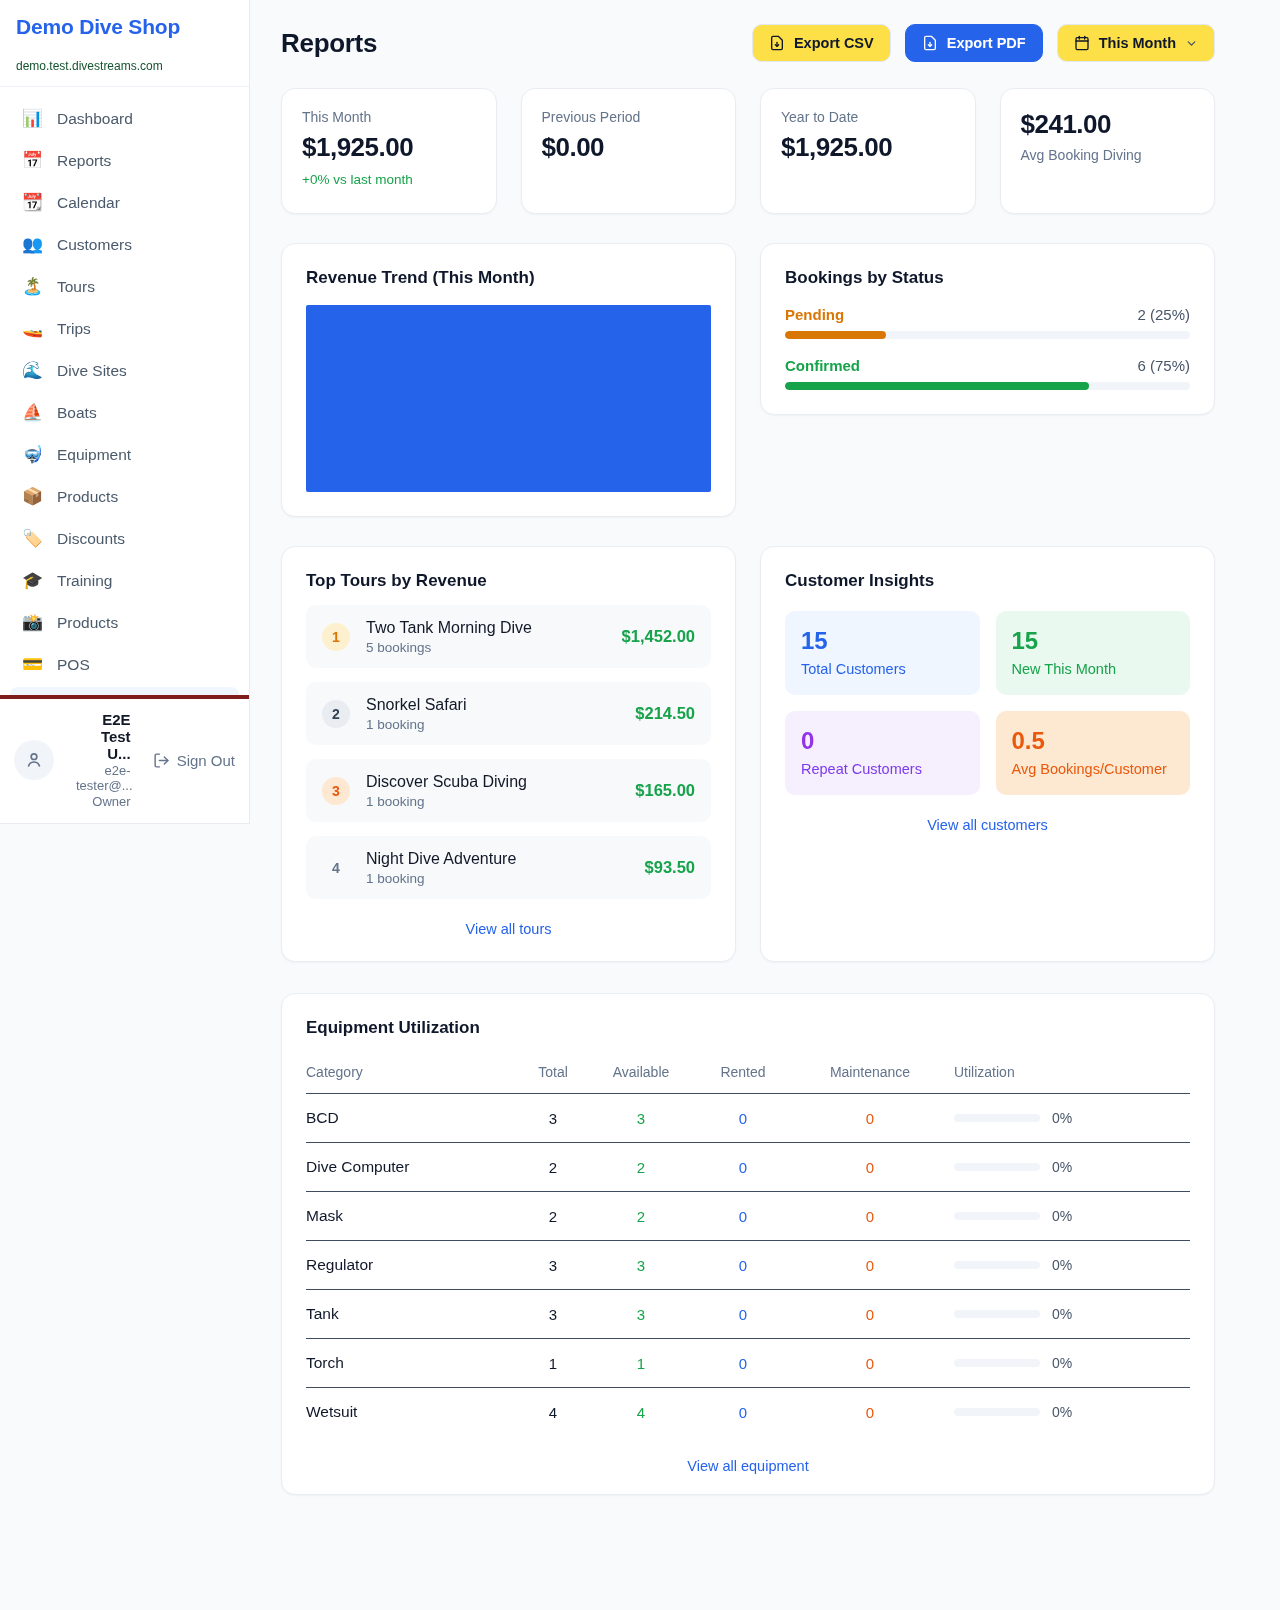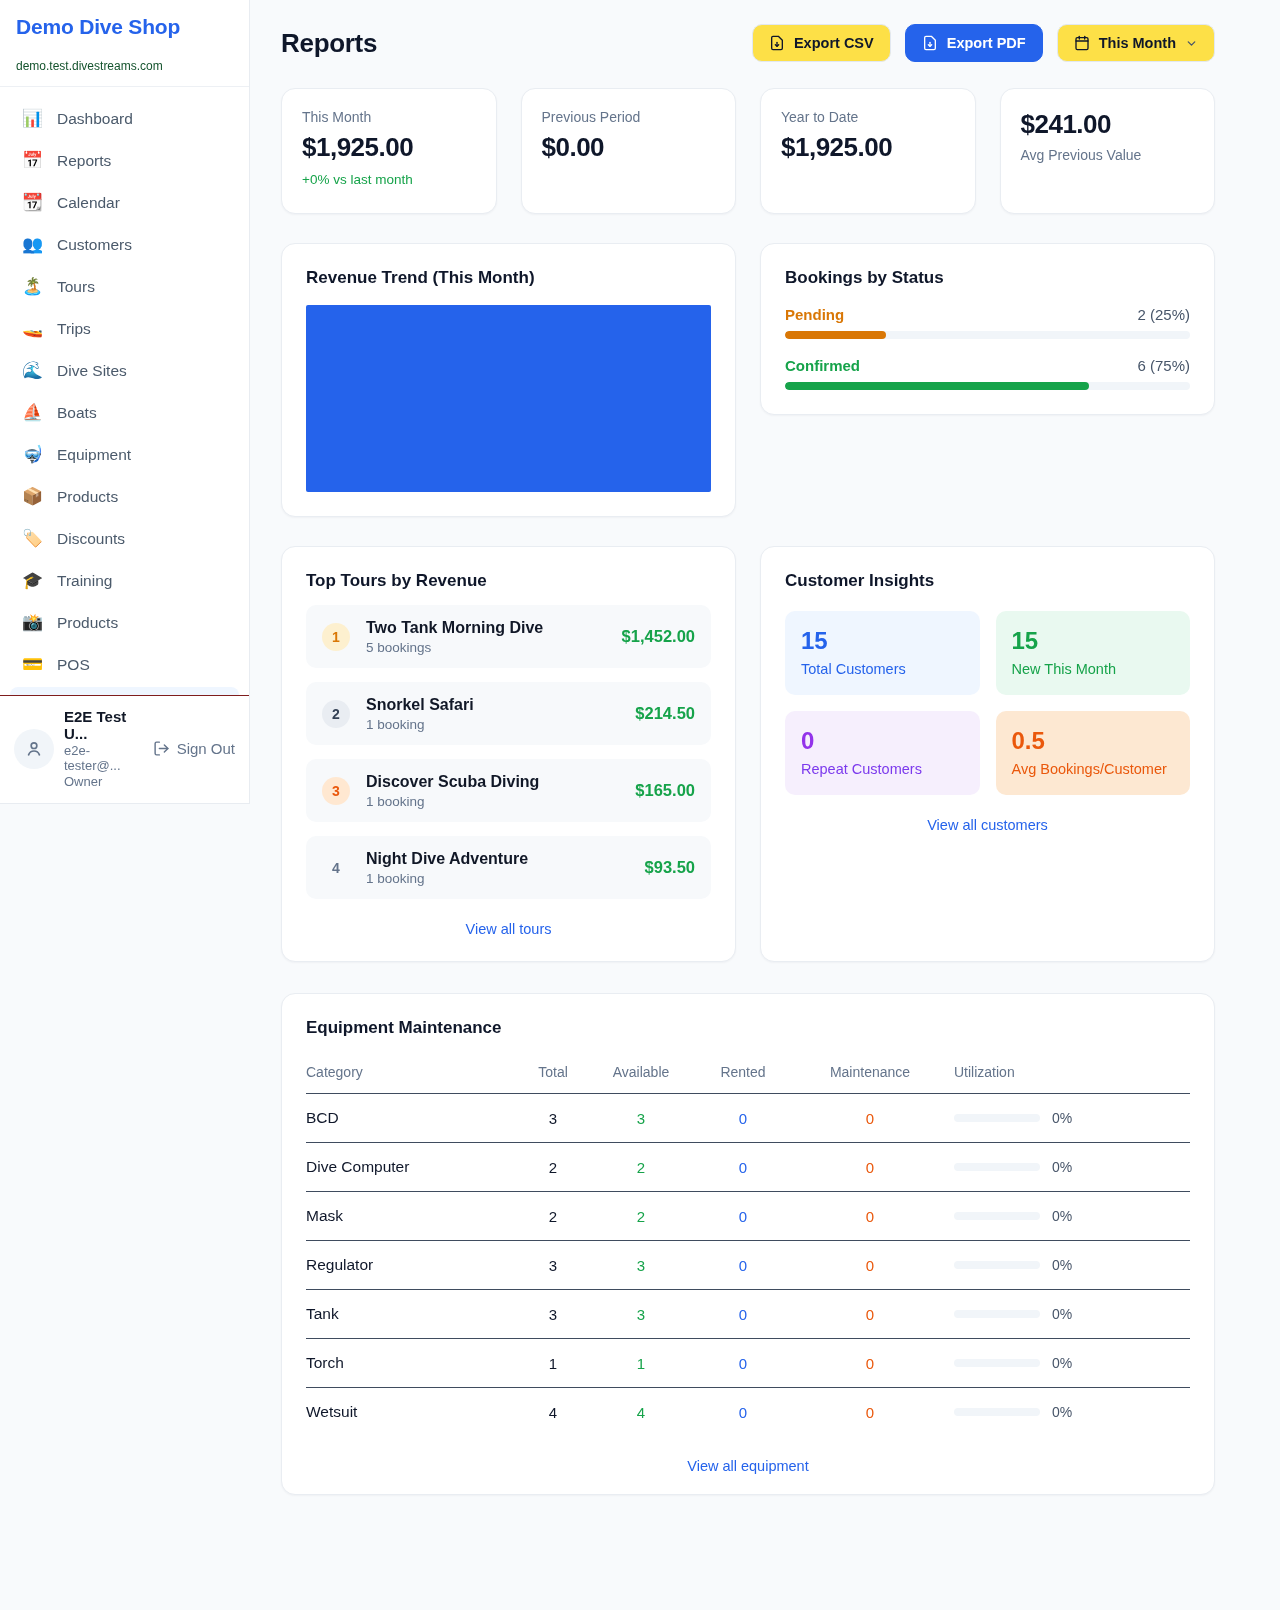--- a/index.html
+++ b/index.html
@@ -27,22 +27,22 @@
     padding:9px 12px; margin-bottom:3px;
     border-radius:8px; cursor:pointer;
   }
   .nav-item .emoji { font-size:17px; width:22px; text-align:center; }
   .nav-item .lbl { color:#4b5a6b; font-size:15.5px; }
   .nav-active-sliver {
     height:8px; margin:0 10px; border-radius:8px 8px 0 0;
     background:#eff6ff;
   }
   .user-box {
-    border-top:1px solid #7f1d1d; padding:12px 14px 14px;
-    display:flex; align-items:center; gap:10px;
+    border-top:4px solid #7f1d1d; padding:12px 14px 14px;
+    display:flex; align-items:center; gap:22px;text-align:right;
   }
   .avatar {
     width:40px; height:40px; border-radius:50%;
     background:#f1f5f9; display:flex; align-items:center; justify-content:center;
     flex:0 0 40px;
   }
   .user-meta { flex:1 1 auto; min-width:0; }
   .user-name { font-size:15px; font-weight:700; color:#111827; }
   .user-email, .user-role { font-size:13px; color:#64748b; margin-top:1px; }
   .signout { display:flex; align-items:center; gap:7px; color:#64748b; font-size:15px; cursor:pointer; white-space:nowrap; }
@@ -106,21 +106,21 @@
   .tour-row:first-of-type { margin-top:20px; }
   .rank {
     width:28px; height:28px; border-radius:50%; flex:0 0 28px;
     display:flex; align-items:center; justify-content:center;
     font-size:14px; font-weight:700; color:#64748b;
   }
   .rank.r1 { background:#fdf0cf; color:#d97706; }
   .rank.r2 { background:#e9edf2; color:#334155; }
   .rank.r3 { background:#ffe8d1; color:#ea580c; }
   .tour-info { flex:1 1 auto; }
-  .tour-name { font-size:16px; font-weight:700; color:#111827; }
+  .tour-name { font-size:16px; font-weight:400; color:#111827; }
   .tour-bookings { font-size:13.5px; color:#64748b; margin-top:3px; }
   .tour-rev { font-size:16.5px; font-weight:800; color:#16a34a; }
   .card-link { display:block; text-align:center; color:#2563eb; font-size:14.5px; margin-top:22px; cursor:pointer; text-decoration:none; }
 
   
   .insight-grid { display:grid; grid-template-columns:1fr 1fr; gap:16px; margin-top:20px; }
   .tile { border-radius:10px; padding:16px 16px 18px; }
   .tile .t-value { font-size:24px; font-weight:800; }
   .tile .t-label { font-size:14.5px; margin-top:6px; }
   .tile.blue   { background:#eff6ff; } .tile.blue .t-value, .tile.blue .t-label { color:#2563eb; }
@@ -286,21 +286,21 @@
       <div class="card stat-card">
         <div class="stat-label">Previous Period</div>
         <div class="stat-value">$0.00</div>
       </div>
       <div class="card stat-card">
         <div class="stat-label">Year to Date</div>
         <div class="stat-value">$1,925.00</div>
       </div>
       <div class="card stat-card value-first">
         <div class="stat-value">$241.00</div>
-        <div class="stat-label">Avg Previous Value</div>
+        <div class="stat-label">Avg Booking Diving</div>
       </div>
     </div>
 
     <div class="grid-2 row1">
       <div class="card pad">
         <div class="card-title">Revenue Trend (This Month)</div>
         <div class="chart-block"></div>
       </div>
 
       <div class="card pad">
@@ -384,21 +384,21 @@
           <div class="tile orange">
             <div class="t-value">0.5</div>
             <div class="t-label">Avg Bookings/Customer</div>
           </div>
         </div>
         <a class="card-link">View all customers</a>
       </div>
     </div>
 
     <div class="card equip-card">
-      <div class="card-title">Equipment Maintenance</div>
+      <div class="card-title">Equipment Utilization</div>
       <table>
         <thead>
           <tr>
             <th class="cat">Category</th>
             <th class="c-total">Total</th>
             <th class="c-avail">Available</th>
             <th class="c-rent">Rented</th>
             <th class="c-maint">Maintenance</th>
             <th class="c-util">Utilization</th>
           </tr>

